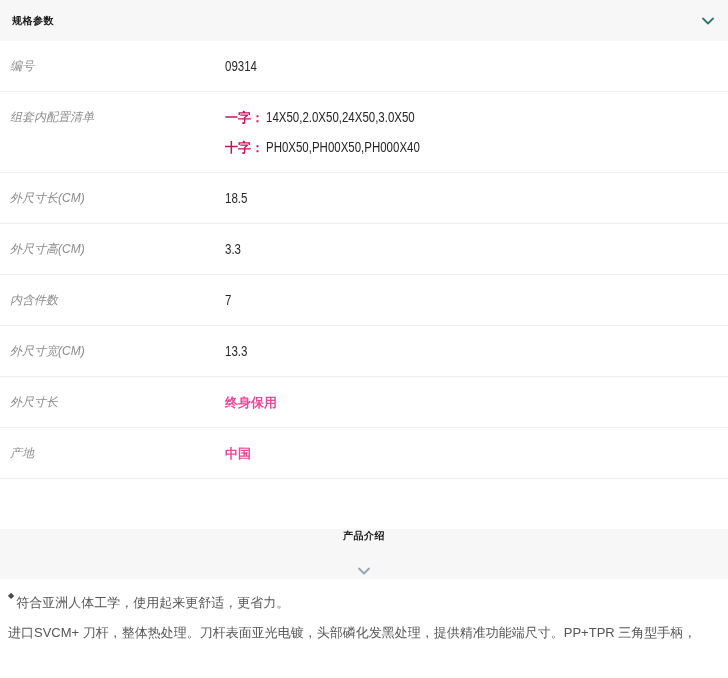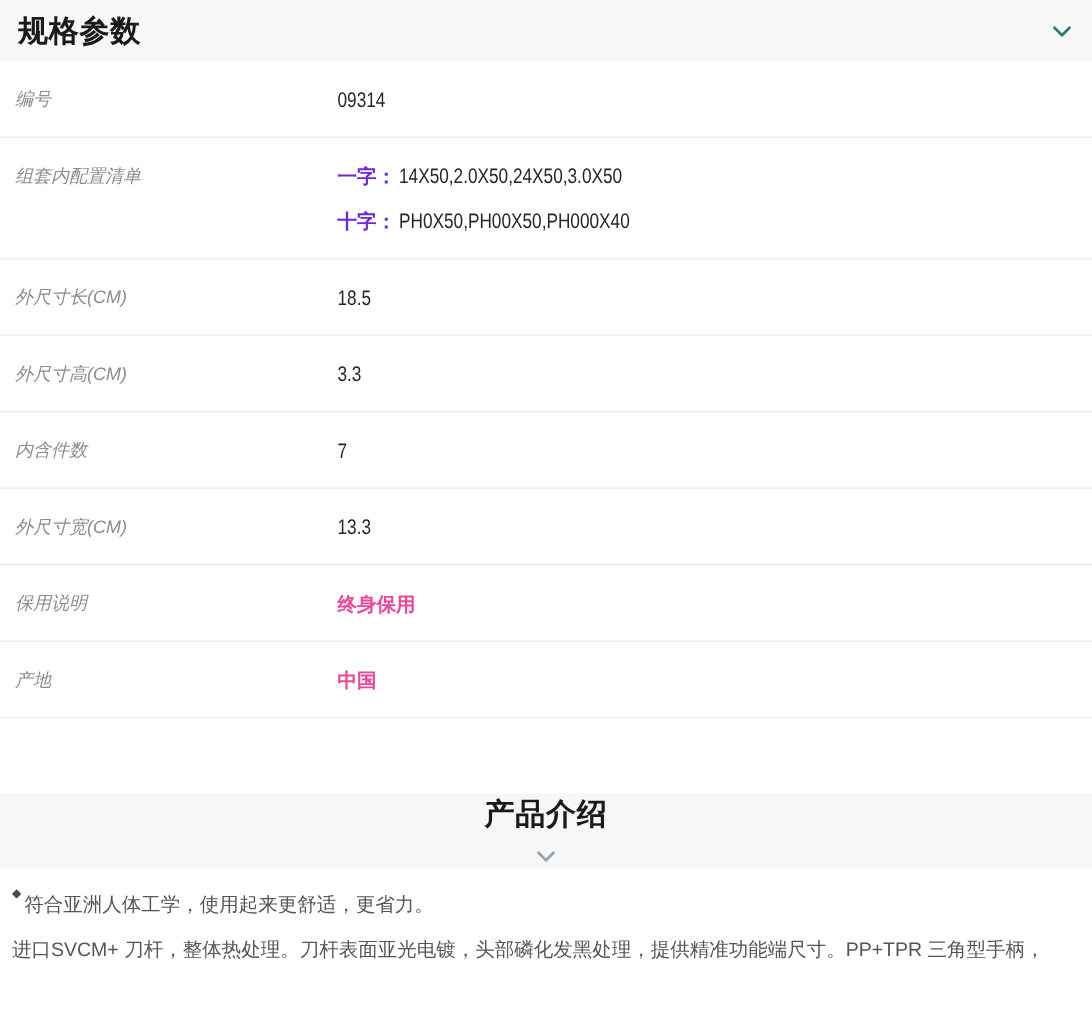--- a/index.html
+++ b/index.html
@@ -15,21 +15,21 @@
     background: #f7f7f7;
     display: flex;
     align-items: center;
     justify-content: space-between;
     padding: 0 12px;
     cursor: pointer;
   }
   .section-header.spec { height: 41px; }
   .section-header.intro { height: 50px; flex-direction: column; }
   .section-title {
-    font-size: 20px;
+    font-size: 10px;
     font-weight: bold;
     color: #1a1a1a;
     letter-spacing: 0.5px;
   }
   .chevron { width: 16px; height: 16px; flex: none; }
   .spec-table { background: #fff; }
   .spec-row {
     display: flex;
     align-items: flex-start;
     padding: 17px 12px 16px 10px;
@@ -50,21 +50,21 @@
   }
   .num {
     display: inline-block;
     transform: scaleX(0.82);
     transform-origin: 0 50%;
     font-size: 14px;
     white-space: nowrap;
   }
   .cfg-line { line-height: 17px; margin-bottom: 13px; white-space: nowrap; }
   .cfg-line:last-child { margin-bottom: 0; }
-  .cfg-prefix { font-weight: bold; font-size: 13px; color: #6d28d9; margin-right: 2px; }
+  .cfg-prefix { font-weight: bold; font-size: 13px; color: #be185d; margin-right: 2px; }
   .bold-cn { font-weight: bold; color: #ec4899; }
   .gap { height: 50px; background: #fff; }
   .intro-body {
     position: relative;
     padding: 10px 10px 0 8px;
     font-size: 13px;
     line-height: 28px;
     color: #555555;
   }
   .intro-line { white-space: nowrap; }
@@ -126,21 +126,21 @@
       <div class="spec-label">内含件数</div>
       <div class="spec-value"><span class="num">7</span></div>
     </div>
 
     <div class="spec-row">
       <div class="spec-label">外尺寸宽(CM)</div>
       <div class="spec-value"><span class="num">13.3</span></div>
     </div>
 
     <div class="spec-row">
-      <div class="spec-label">保用说明</div>
+      <div class="spec-label">外尺寸长</div>
       <div class="spec-value bold-cn">终身保用</div>
     </div>
 
     <div class="spec-row">
       <div class="spec-label">产地</div>
       <div class="spec-value bold-cn">中国</div>
     </div>
 
   </div>
 </div>

